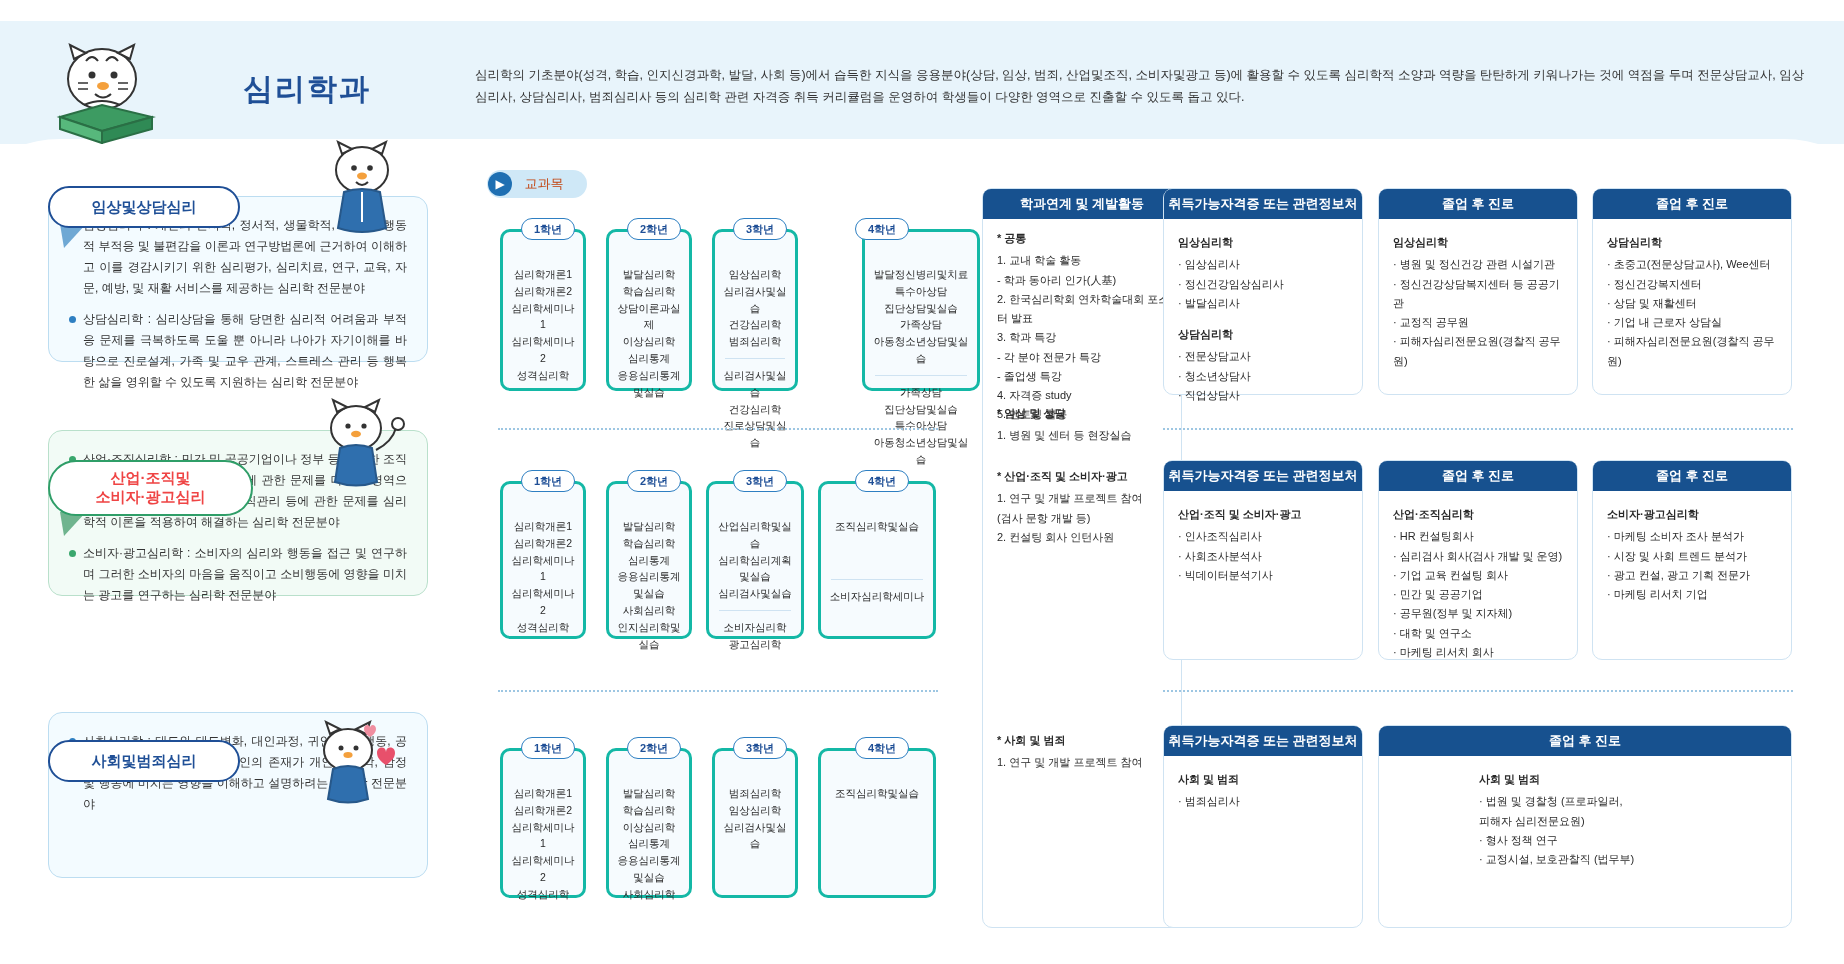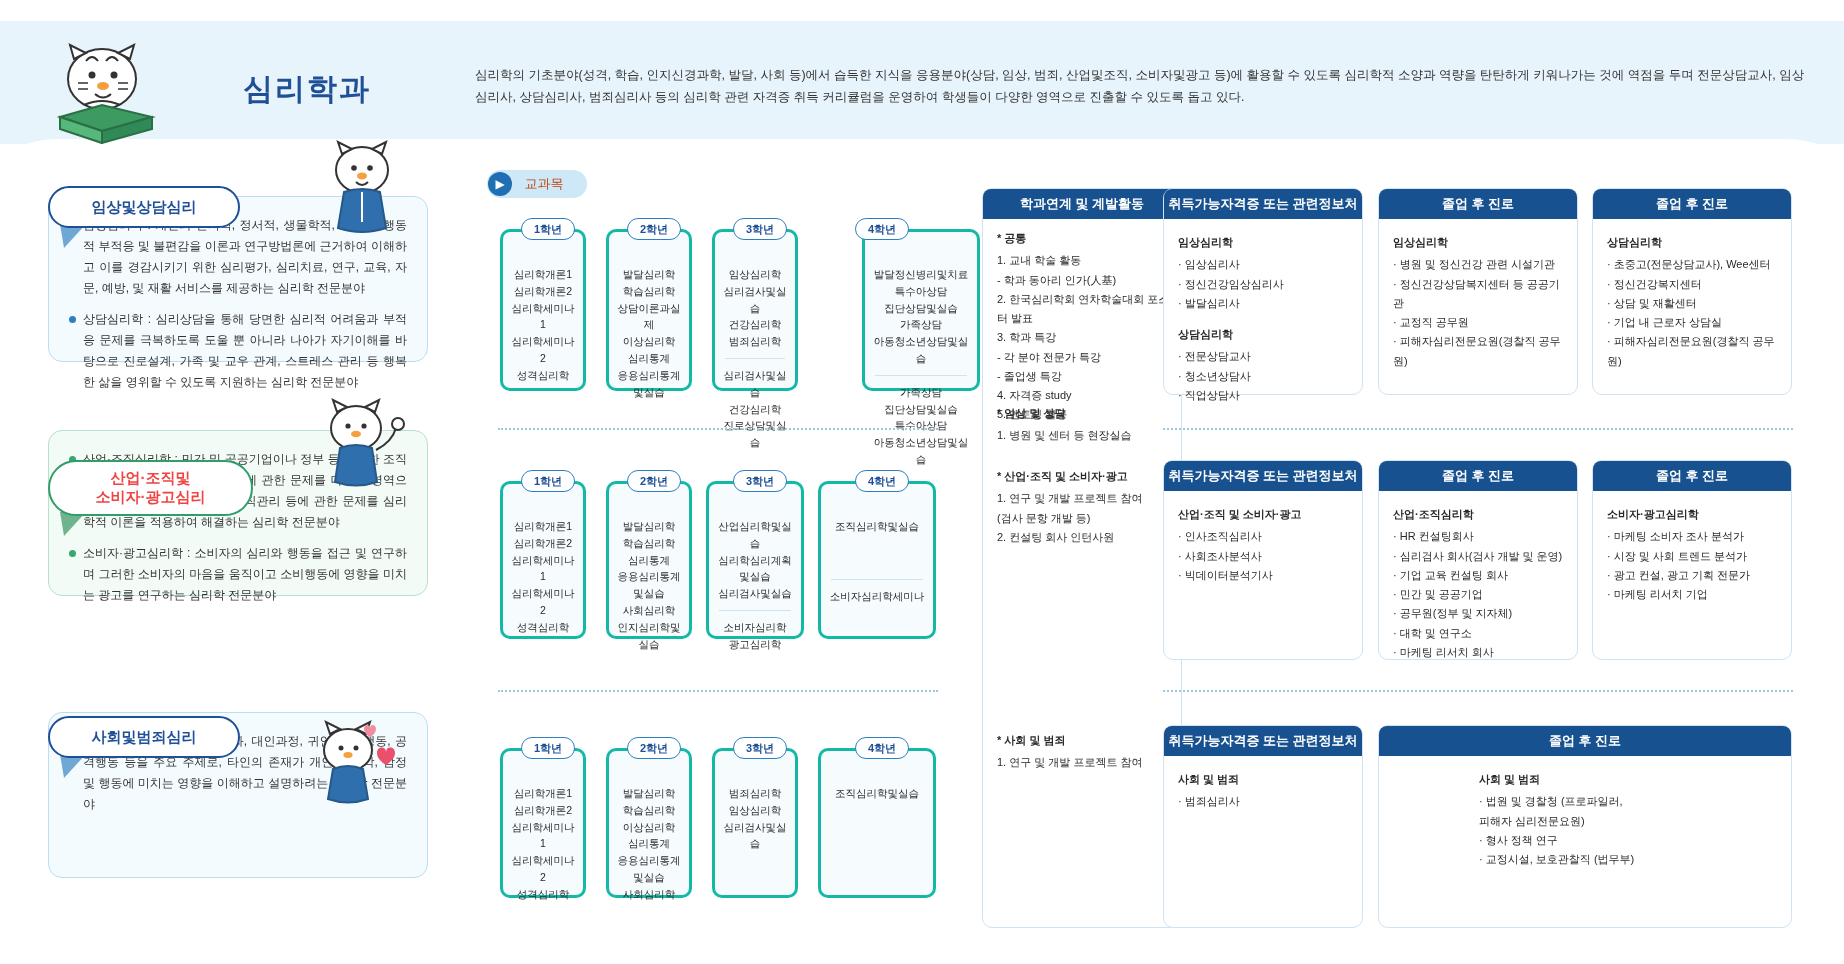--- a/index.html
+++ b/index.html
@@ -54,21 +54,21 @@
   .lcard.c3{ top:712px; height:166px; background:#f3fbff; border-color:#bcddf1;}
   .lcard.c3 .li:before{ background:#2e7fc2;}
   .ltab{
     position:absolute; left:48px; width:192px; height:42px; border-radius:21px;
     background:#ffffff; border:2px solid #1f4f96; color:#1f4f96;
     font-weight:bold; font-size:15px; display:flex; align-items:center; justify-content:center;
     z-index:5; text-align:center; line-height:1.25;
   }
   .ltab.t1{ top:186px; }
   .ltab.t2{ top:460px; width:205px; height:56px; border-radius:28px; border-color:#2f9e68; color:#ef4444;}
-  .ltab.t3{ top:716px; }
+  .ltab.t3{ top:740px; }
   
   .subject-badge{
     position:absolute; left:487px; top:170px; width:100px; height:28px;
     background:#cfe8f7; border-radius:14px;
     display:flex; align-items:center; justify-content:center;
     font-size:13px; font-weight:normal; color:#c2410c;
   }
   .subject-arrow{
     position:absolute; left:488px; top:172px; width:24px; height:24px; border-radius:50%;
     background:#1f6fb2; color:#fff; font-size:12px; display:flex;align-items:center;justify-content:center;

